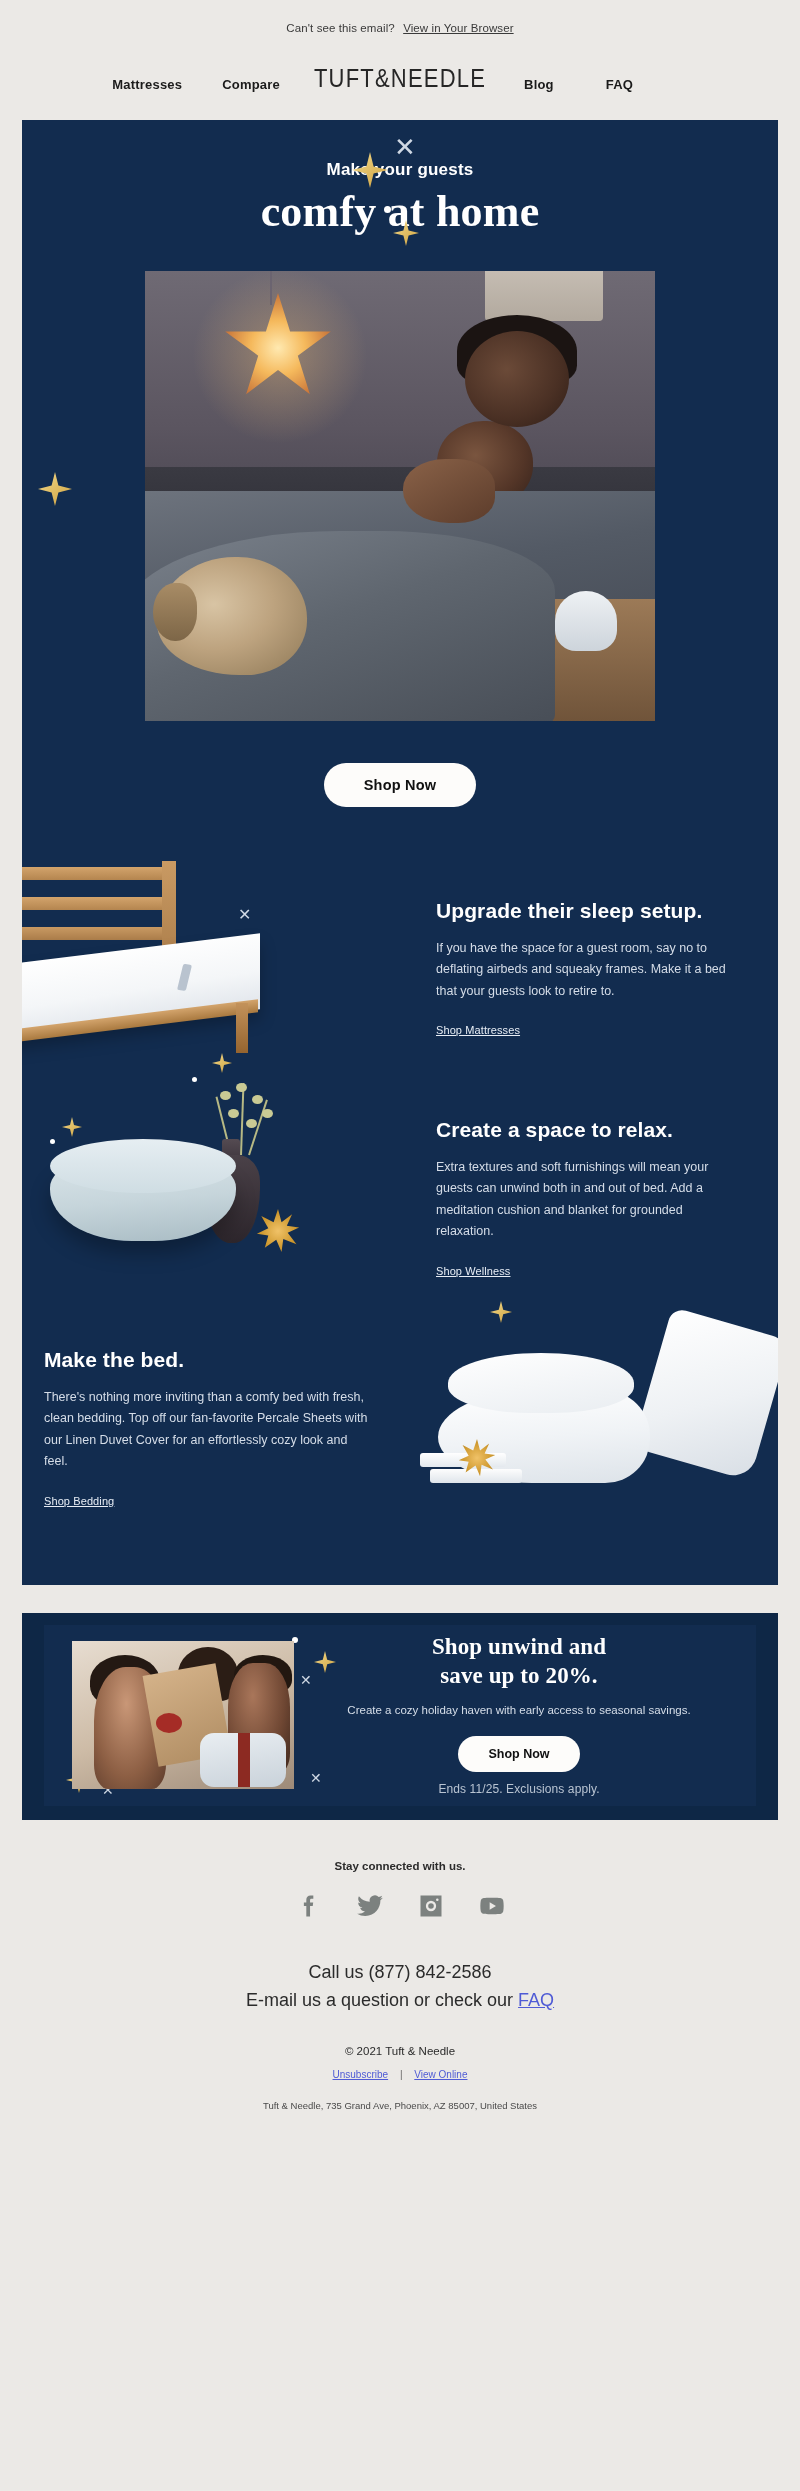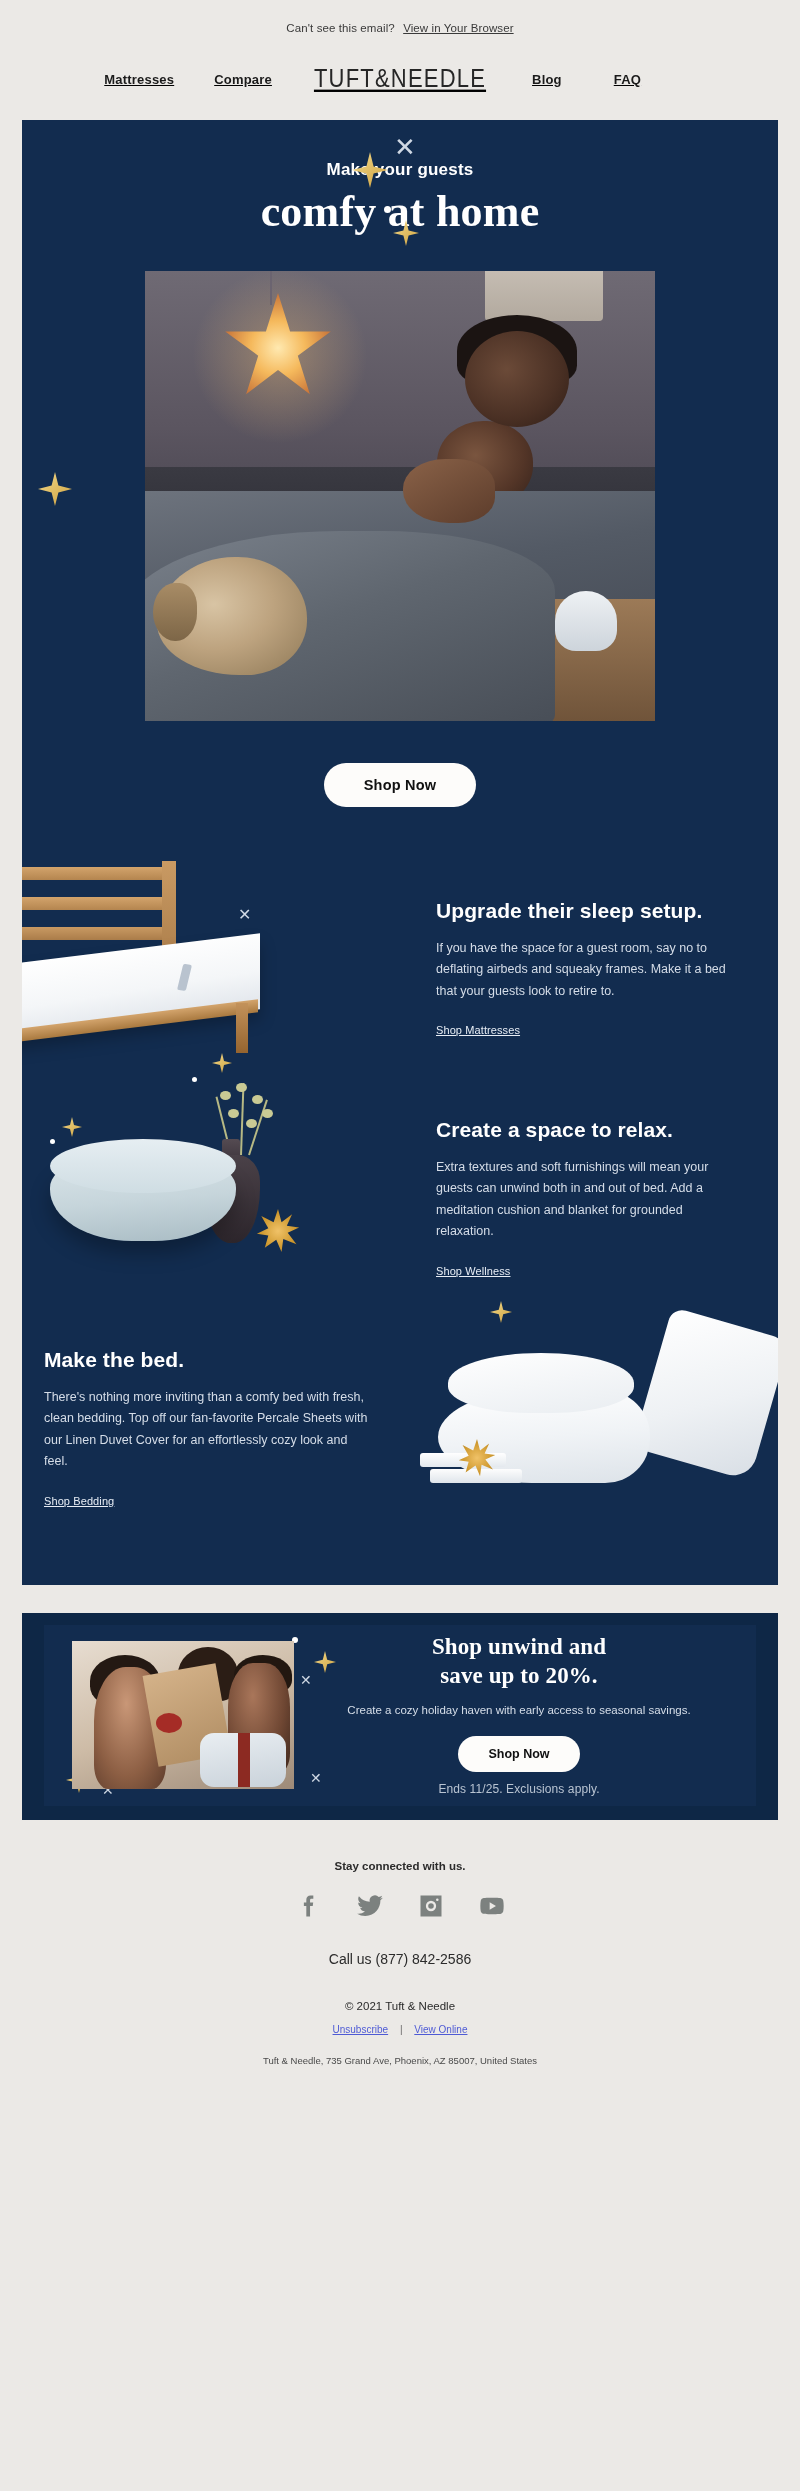--- a/index.html
+++ b/index.html
@@ -16,25 +16,24 @@
     padding: 22px 0 6px;
     font-size: 11.5px;
     color: #3a3a3a;
     letter-spacing: .1px;
   }
   .preheader a { color: #3a3a3a; text-decoration: underline; margin-left: 5px; }
 
   
   .nav {
     display: flex;
-    align-items: center;
+    align-items: flex-end;
     justify-content: center;
-    gap: 8px;
+    gap: 0;
     padding: 26px 0 28px;
-    text-decoration: underline;
   }
   .nav-link {
     font-size: 13px;
     font-weight: bold;
     color: #1b1b1b;
     text-decoration: none;
     letter-spacing: .2px;
     white-space: nowrap;
   }
   .nav-left { display: flex; gap: 40px; width: 210px; justify-content: flex-end; padding-right: 34px;}
@@ -342,21 +341,21 @@
     font-size:12.5px; font-weight:bold; padding:11px 30px; border-radius:22px;
     border:none; cursor:pointer; font-family:"Liberation Sans", sans-serif;
   }
   .promo-fine { color:#b9c4d2; font-size:12px; margin-top:10px; letter-spacing:.1px; }
 
   
   .footer { text-align:center; padding: 40px 0 0; }
   .f-stay { font-size:11.5px; font-weight:bold; color:#2b2b2b; }
   .socials { display:flex; justify-content:center; gap:33px; margin-top:20px; }
   .soc { width:28px; height:28px; fill:#7c817f; }
-  .f-call { margin-top:24px; font-size:14px; color:#2b2b2b; line-height:1.6; }
+  .f-call { margin-top:34px; font-size:18px; color:#2b2b2b; line-height:1.6; }
   .f-call a { color:#4f5bd5; text-decoration:underline; }
   .f-copy { margin-top:30px; font-size:11.5px; color:#2b2b2b; }
   .f-links { margin-top:12px; font-size:10px; }
   .f-links a { color:#4f5bd5; text-decoration:underline; }
   .f-links span { color:#6b6b6b; margin:0 9px; }
   .f-addr { margin-top:20px; font-size:9.5px; color:#4a4a4a; padding-bottom:22px; }
 </style>
 </head>
 <body>
 
@@ -541,20 +540,24 @@
     </a>
     <a href="#">
       <svg class="soc" viewBox="0 0 24 24">
         <path d="M21.6 7.2a2.5 2.5 0 0 0-1.8-1.8C18.2 5 12 5 12 5s-6.2 0-7.8.4a2.5 2.5 0 0 0-1.8 1.8A26 26 0 0 0 2 12a26 26 0 0 0 .4 4.8 2.5 2.5 0 0 0 1.8 1.8C5.8 19 12 19 12 19s6.2 0 7.8-.4a2.5 2.5 0 0 0 1.8-1.8A26 26 0 0 0 22 12a26 26 0 0 0-.4-4.8zM10 15.2V8.8l5.4 3.2-5.4 3.2z"></path>
       </svg>
     </a>
   </div>
 
   <div class="f-call">
     <div>Call us (877) 842-2586</div>
+    <div>
+      <span>E-mail us a question or check our</span>
+      <a href="#">FAQ</a>
+    </div>
   </div>
 
   <div class="f-copy">© 2021 Tuft &amp; Needle</div>
 
   <div class="f-links">
     <a href="#">Unsubscribe</a>
     <span>|</span>
     <a href="#">View Online</a>
   </div>
 

